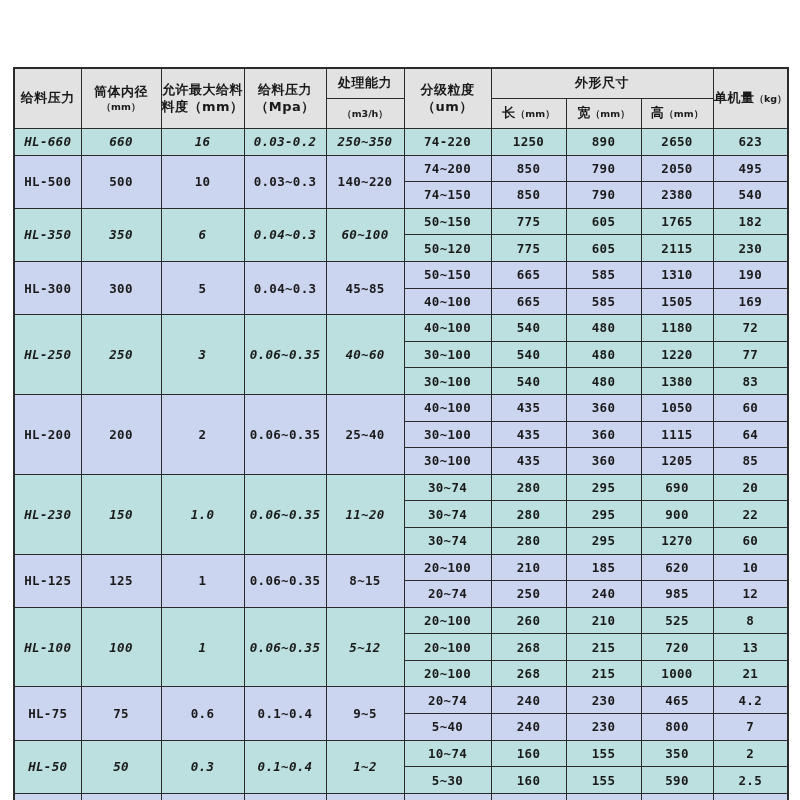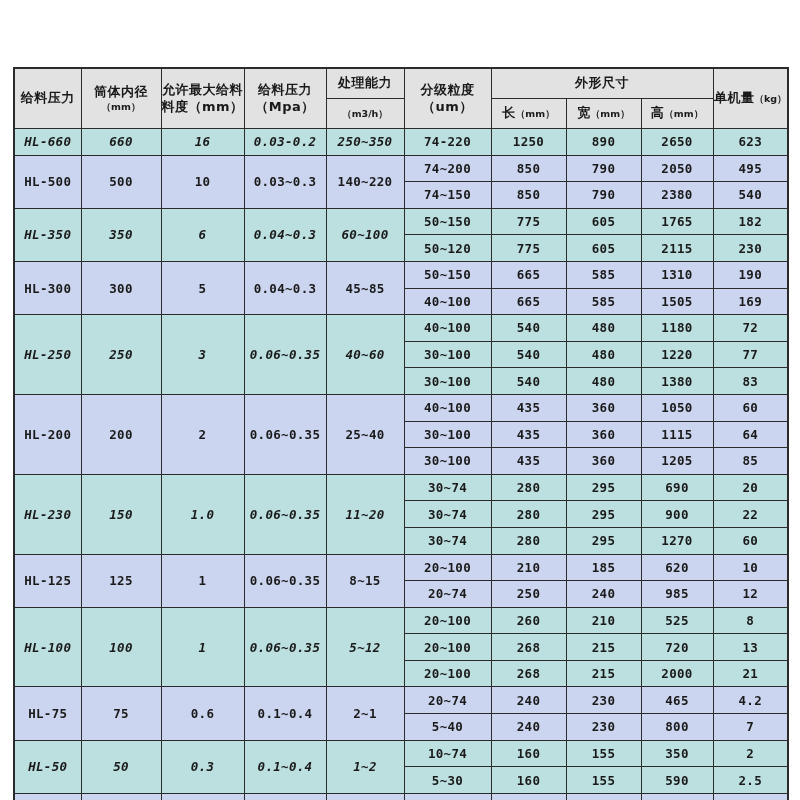--- a/index.html
+++ b/index.html
@@ -311,29 +311,29 @@
           <td>20~100</td>
           <td>268</td>
           <td>215</td>
           <td>720</td>
           <td>13</td>
         </tr>
         <tr class="band-a">
           <td>20~100</td>
           <td>268</td>
           <td>215</td>
-          <td>2000</td>
+          <td>1000</td>
           <td>21</td>
         </tr>
         <tr class="band-b">
           <td rowspan="2" class="grp-b">HL-75</td>
           <td rowspan="2" class="grp-b">75</td>
           <td rowspan="2" class="grp-b">0.6</td>
           <td rowspan="2" class="grp-b">0.1~0.4</td>
-          <td rowspan="2" class="grp-b">2~1</td>
+          <td rowspan="2" class="grp-b">9~5</td>
           <td>20~74</td>
           <td>240</td>
           <td>230</td>
           <td>465</td>
           <td>4.2</td>
         </tr>
         <tr class="band-b">
           <td>5~40</td>
           <td>240</td>
           <td>230</td>

